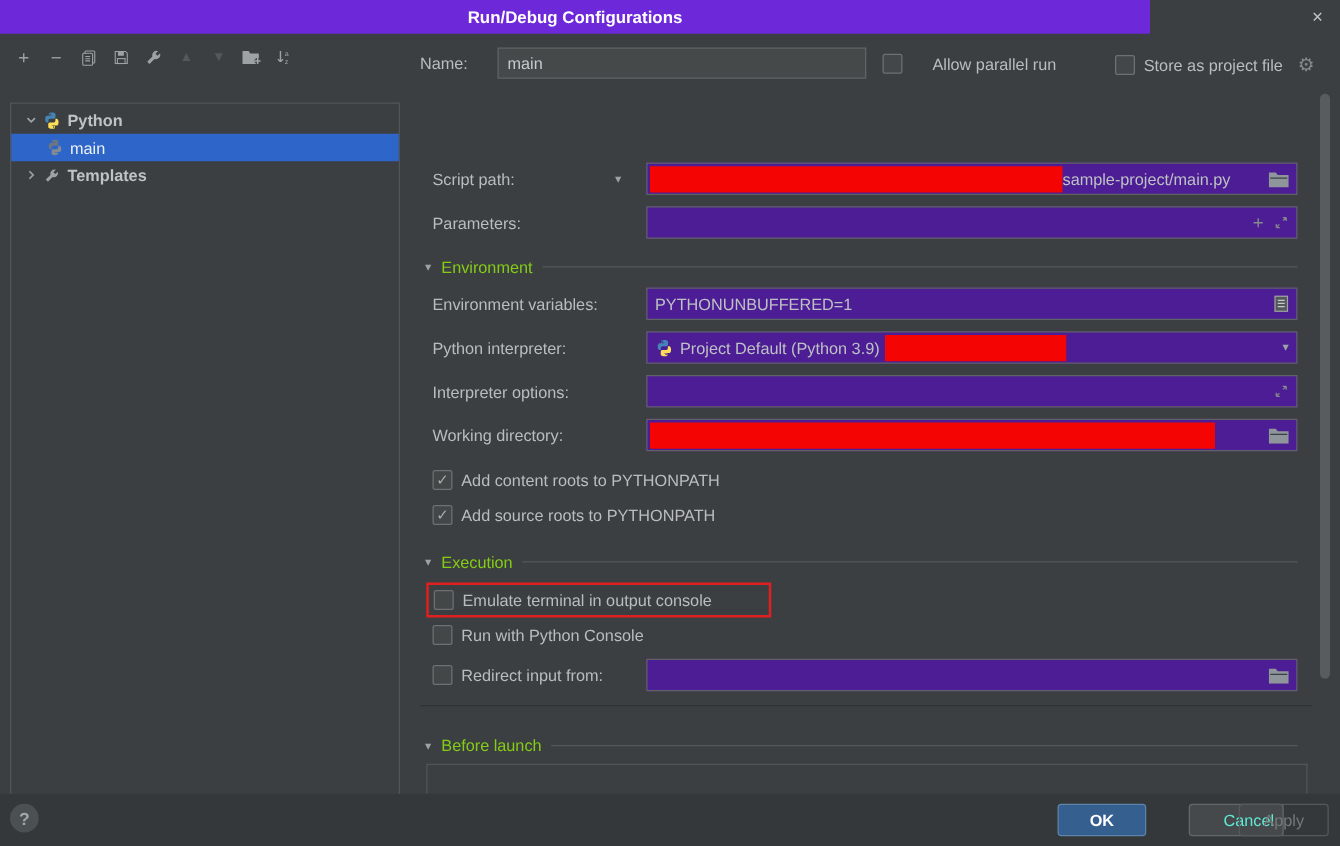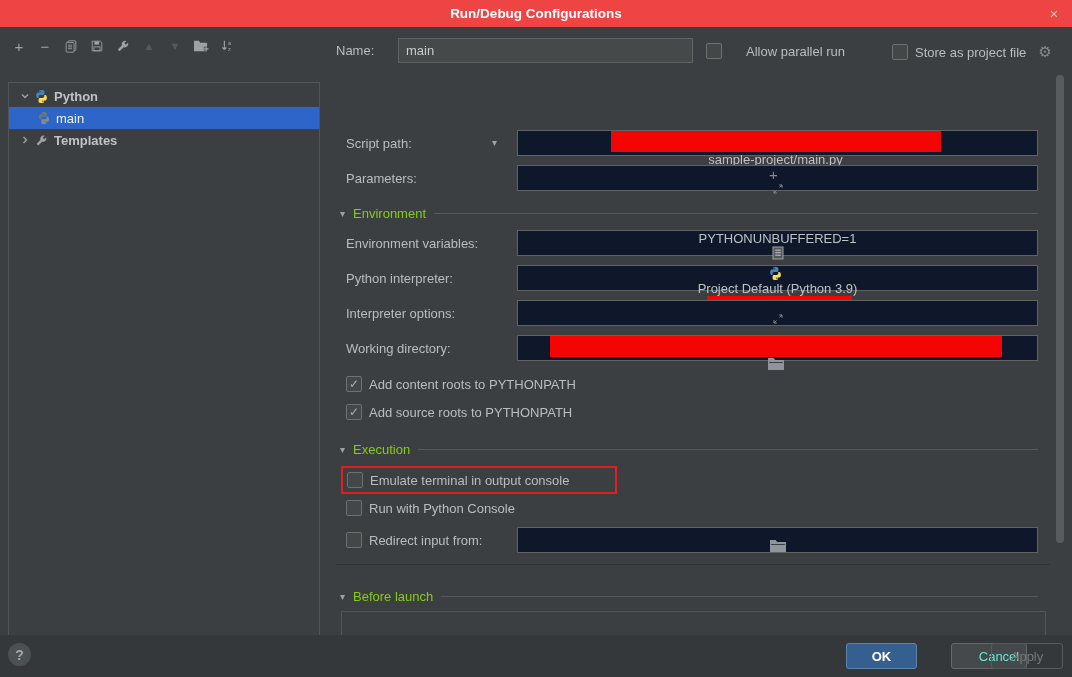--- a/index.html
+++ b/index.html
@@ -1,21 +1,21 @@
 <!DOCTYPE html>
 <html style="--c-selection: #2e65c9; --c-tab_accent: #4a88c7; --c-redaction: #f50404; --c-annotation: #e01f1f; --c-ok_button: #355f8f;"><head>
 <meta charset="utf-8">
 <style>
   html,body{margin:0;padding:0;background:#2b2b2b;}
   .dialog{position:relative;width:1072px;height:677px;background:#3c3f41;overflow:hidden;
           font-family:"Liberation Sans",sans-serif;font-size:13px;color:#b9bdc0;}
   .abs{position:absolute;}
 
   
-  .titlebar{position:absolute;left:0;top:0;width:1072px;height:27px;background:#ef4444;
+  .titlebar{position:absolute;left:0;top:0;width:920px;height:27px;background:#6d28d9;
             display:flex;align-items:center;justify-content:center;}
   .titlebar .title{color:#ffffff;font-weight:bold;font-size:13.5px;}
   .close-x{position:absolute;right:8px;top:3px;width:20px;height:20px;color:#c2c5c7;
            font-size:15px;display:flex;align-items:center;justify-content:center;cursor:default;}
 
   
   .toolbar{position:absolute;left:6px;top:32px;height:28px;display:flex;align-items:center;}
   .tb-icon{width:26px;height:24px;display:flex;align-items:center;justify-content:center;
            color:#9da2a5;font-size:15px;}
   .tb-icon.disabled{color:#55595b;font-size:11px;}
@@ -47,22 +47,22 @@
 
   
   .tabs{position:absolute;left:336px;top:90px;width:714px;height:30px;display:flex;
         border-bottom:1px solid #343739;box-sizing:border-box;}
   .tab{padding:0 13px;display:flex;align-items:center;height:30px;box-sizing:border-box;color:#bdc1c4;}
   .tab.active{border-bottom:3px solid var(--c-tab_accent,#4a88c7);color:#ced2d5;}
 
   
   .r-label{position:absolute;left:346px;color:#b9bdc0;}
   .field{position:absolute;left:517px;width:521px;height:26px;box-sizing:border-box;
-         background:#0f172a;border:1px solid #5f6364;display:flex;align-items:center;
-         padding:0 6px;color:#bdc1c3;flex-direction:column;}
+         background:#4c1d95;border:1px solid #5f6364;display:flex;align-items:center;
+         padding:0 6px;color:#bdc1c3;}
   .redact{background:var(--c-redaction,#f50404);height:21px;flex:none;}
   .spacer{flex:1;}
   .caret{color:#9da2a5;font-size:10px;}
   .plus-ic{color:#85898c;font-size:15px;margin-right:8px;}
   .sect{position:absolute;left:336px;width:702px;display:flex;align-items:center;gap:8px;}
   .sect .tri{color:#9da2a5;font-size:10px;margin-left:4px;}
   .sect .line{flex:1;height:1px;background:#55585a;}
   .sect .stext{color:#84cc16;}
   .chk-label{color:#b9bdc0;}
   .annotation{position:absolute;left:341px;top:466px;width:276px;height:28px;

